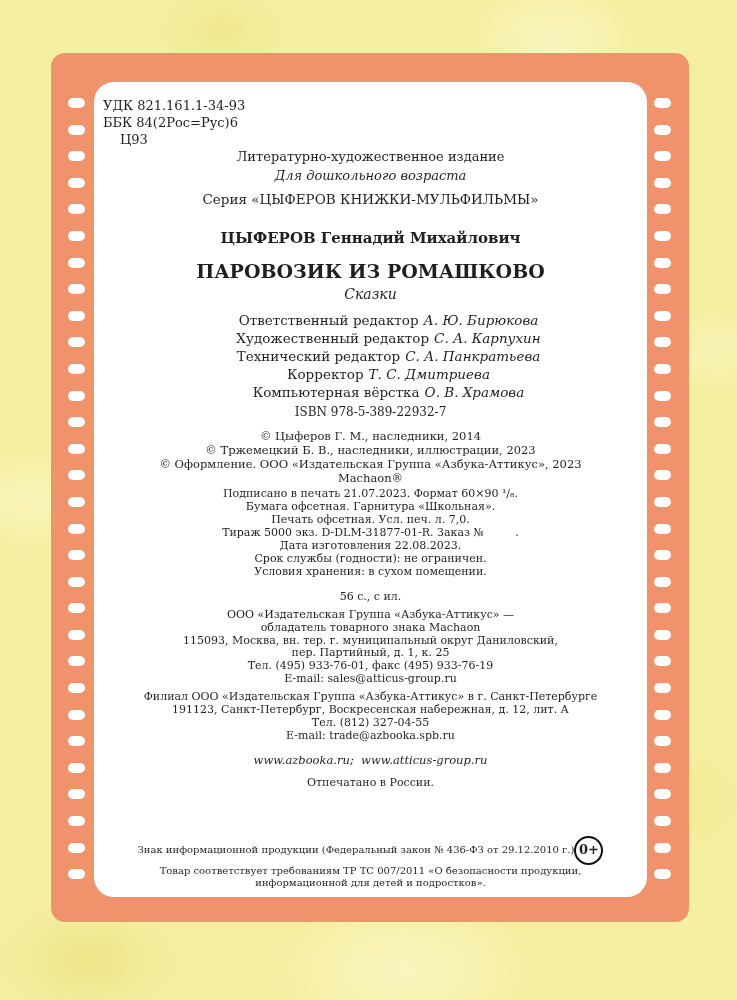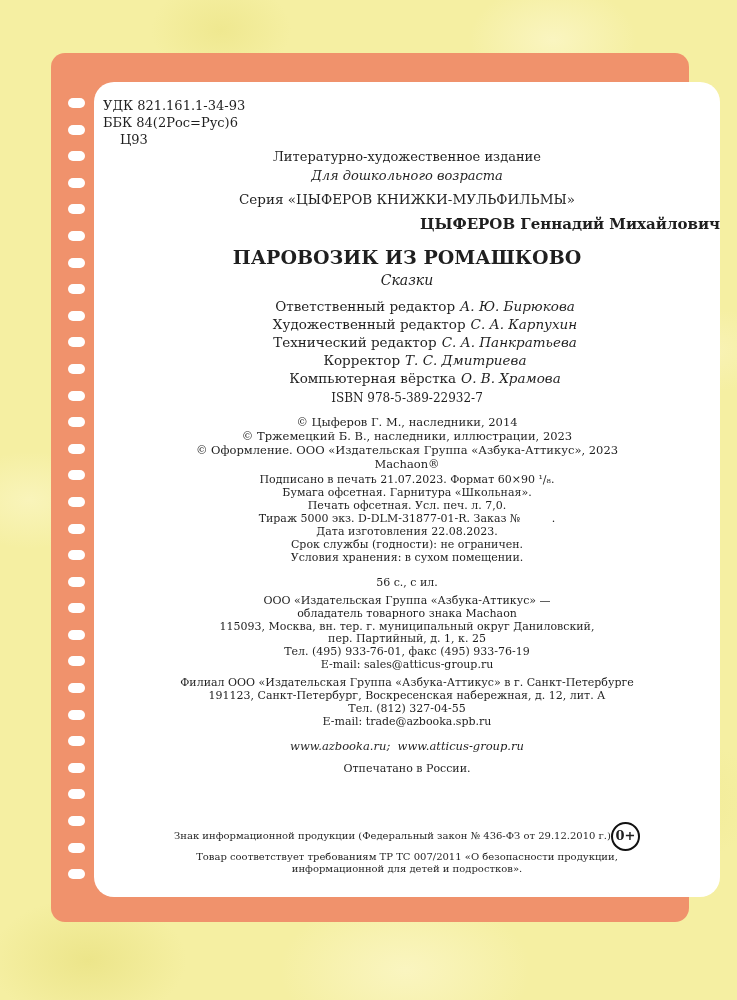--- a/index.html
+++ b/index.html
@@ -20,30 +20,30 @@
     position: absolute; left: 51px; top: 53px; width: 638px; height: 869px;
     background: #f0926c; border-radius: 14px;
   }
   .perf-strip {
     position: absolute; top: 98px; display: flex; flex-direction: column; gap: 16.6px;
   }
   .perf-strip.left  { left: 68px; }
   .perf-strip.right { left: 654px; }
   .perf { width: 17px; height: 10px; background: #ffffff; border-radius: 5px; }
   .paper {
-    position: absolute; left: 94px; top: 82px; width: 626px; height: 815px;
+    position: absolute; left: 94px; top: 82px; width: 553px; height: 815px;
     background: #ffffff; border-radius: 20px;
     color: #1f1f1f; text-align: center; font-size: 13px;
   }
   .catalog { text-align: left; padding: 15px 0 0 9px; font-size: 13px; line-height: 17px; }
   .catalog .indent { padding-left: 17px; }
   .edition-kind { margin-top: 0; font-size: 13px; line-height: 17px; }
   .edition-audience { margin-top: 2px; font-size: 13px; line-height: 17px; font-style: italic; }
   .series { margin-top: 6px; font-size: 13.5px; line-height: 18px; }
-  .author { margin-top: 7px; font-size: 15px; line-height: 19px; font-weight: bold; text-align: right; }
+  .author { margin-top: 21px; font-size: 15px; line-height: 19px; font-weight: bold; }
   .title { margin-top: 11px; font-size: 19px; line-height: 24px; font-weight: bold; }
   .subtitle { margin-top: 2px; font-size: 14px; line-height: 18px; font-style: italic; }
   .staff { margin-top: 8px; font-size: 13.5px; line-height: 18px; padding-left: 36px; }
   .staff i { margin-left: 5px; }
   .isbn { margin-top: 4px; font-size: 12px; line-height: 15px; }
   .copyright { margin-top: 9px; font-size: 11.5px; line-height: 14px; }
   .print-block { margin-top: 2px; font-size: 11px; line-height: 13px; }
   .pages { margin-top: 12px; font-size: 11px; line-height: 13px; }
   .publisher { margin-top: 6px; font-size: 11px; line-height: 12.8px; }
   .branch { margin-top: 4px; font-size: 11px; line-height: 13px; }

